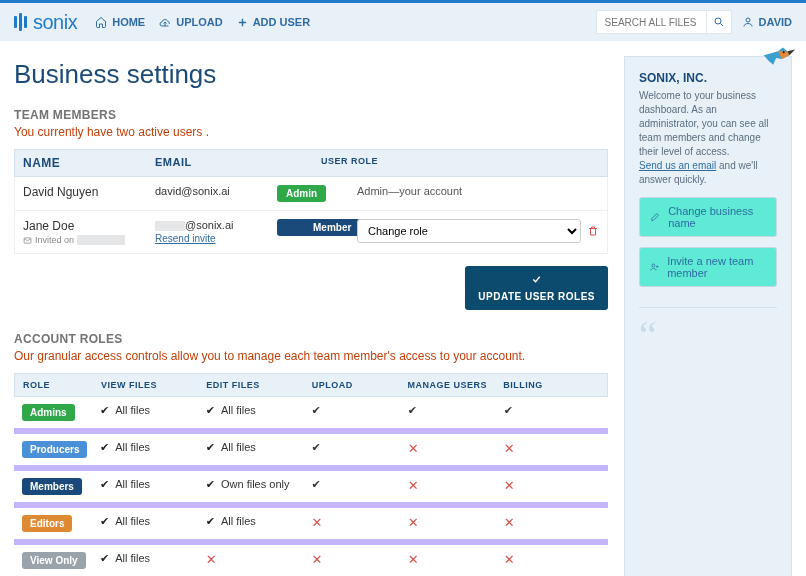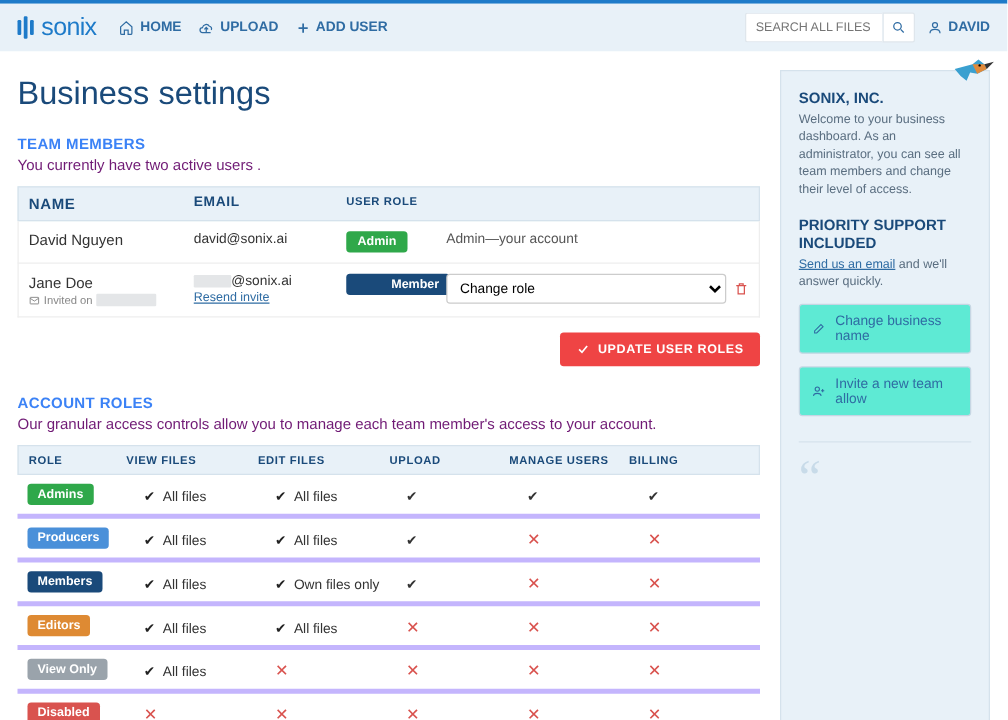--- a/index.html
+++ b/index.html
@@ -13,39 +13,39 @@
 nav { display: flex; margin-left: 18px; gap: 14px; }
 nav a { display: flex; align-items: center; gap: 5px; color: #2f6ca3; font-size: 11px; font-weight: 600; text-decoration: none; }
 .spacer { flex: 1; }
 .search-wrap { display: flex; align-items: center; margin-right: 10px; }
 .search-input { width: 110px; height: 24px; border: 1px solid #dfe6ec; border-right: none; background: #fff; padding: 0 8px; font-size: 10px; color: #888; border-radius: 2px 0 0 2px; }
 .search-btn { width: 26px; height: 24px; background: #fff; border: 1px solid #dfe6ec; color: #2f6ca3; border-radius: 0 2px 2px 0; cursor: pointer; display: flex; align-items: center; justify-content: center; }
 .user-chip { display: flex; align-items: flex-end; gap: 5px; color: #2f6ca3; font-size: 11px; font-weight: 600; }
 main { display: flex; padding: 15px 14px 30px; gap: 16px; }
 .content { flex: 1; }
 h1 { font-size: 26px; font-weight: 400; color: #1a4a7a; margin: 3px 0 18px; }
-h3 { font-size: 12px; font-weight: 700; color: #3b82f6; letter-spacing: 0.3px; }
-.subtext { font-size: 12px; color: #701a75; margin: 3px 0 10px; }
+h3 { font-size: 12px; font-weight: 700; color: #737373; letter-spacing: 0.3px; }
+.subtext { font-size: 12px; color: #c2410c; margin: 3px 0 10px; }
 .thead { display: flex; background: #e8f1f8; border: 1px solid #d5e2ec; color: #1a4a7a; font-size: 9px; font-weight: 700; letter-spacing: 0.5px; padding: 6px 8px; }
-.tm .thead .c1{width:132px;} .tm .thead .c2{width:122px;} .tm .thead .c3{width:80px;}
+.tm .thead .c1{width:132px;} .tm .thead .c2{width:122px;} .tm .thead .c3{width:80px;margin-left:44px;}
 .trow { display: flex; align-items: flex-start; padding: 8px; border-left: 1px solid #eee; border-right: 1px solid #eee; border-bottom: 1px solid #eee; }
 .tm .c1{width:132px; font-size:12px;} .tm .c2{width:122px; font-size:11px;} .tm .c3{width:80px;} .tm .c4{flex:1; display:flex; align-items:center; gap:6px;}
 .invited { font-size: 9px; color: #888; display: flex; align-items: center; gap: 3px; margin-top: 2px; }
 .resend { font-size: 10px; color: #2f6ca3; text-decoration: underline; cursor: pointer; display:inline-block; margin-top:2px;}
 .badge { display: inline-block; padding: 3px 9px; border-radius: 3px; font-size: 10px; font-weight: 600; color: #fff; text-align: center; }
 .badge.admin { background: #2fa84a; } .badge.member { background: #1a4a7a; padding-left: 36px; }
 .admin-note { font-size: 11px; color: #555; }
 .role-select { flex: 1; height: 24px; border: 1px solid #ccc; border-radius: 3px; font-size: 11px; padding: 0 6px; background: #fff; }
 .trash { color: #d9534f; cursor: pointer; font-size: 13px; }
 .actions { display:flex; justify-content:flex-end; margin-top:12px; }
-.update-btn { background: #ef4444; color: #fff; border: none; border-radius: 3px; padding: 8px 13px; font-size: 10px; font-weight: 700; letter-spacing: 0.5px; cursor: pointer; display:flex; align-items:center; gap:6px; }
+.update-btn { background: #0c4a6e; color: #fff; border: none; border-radius: 3px; padding: 8px 13px; font-size: 10px; font-weight: 700; letter-spacing: 0.5px; cursor: pointer; display:flex; align-items:center; gap:6px;flex-direction:column; }
 .roles .thead div, .roles .rrow div { flex:1; }
 .roles .thead div:first-child, .roles .rrow div:first-child { width: 78px; flex:none; }
 .roles .thead div:nth-child(2), .roles .rrow div:nth-child(2), .roles .thead div:nth-child(3), .roles .rrow div:nth-child(3) { flex:1.1; }
-.rrow { display:flex; align-items:flex-end; border-bottom:4px solid #c4b5fd; padding: 7px 8px; font-size:11px;gap:15px; }
+.rrow { display:flex; align-items:flex-start; border-bottom:6px solid #c4b5fd; padding: 7px 8px; font-size:11px; }
 .rbadge { display:inline-block; padding:3px 8px; border-radius:3px; color:#fff; font-size:10px; font-weight:600; }
 .g{background:#2fa84a;} .b{background:#4a90d9;} .nv{background:#1a4a7a;} .or{background:#de8a33;} .gr{background:#9aa3ab;} .rd{background:#d9534f;}
 .chk::before{content:"✔"; color:#222; margin-right:6px; font-size:11px;}
 .xmk{color:#d9534f; font-size:13px;}
 aside { width: 168px; background: #e8f1f8; border: 1px solid #d5e2ec; padding: 14px; position: relative; }
 .bird { position:absolute; right:-6px; top:-14px; width:38px; height:30px; }
 aside h4 { font-size: 12px; color: #1a4a7a; font-weight:700; margin-bottom: 4px; }
 aside p { font-size: 10px; color: #5a6e80; line-height: 1.4; }
 aside .sup { color: #1a4a7a; font-size: 12px; font-weight:700; margin-top: 14px; }
 aside .suplink { font-size:10px; color:#2f6ca3; text-decoration:underline; }
@@ -233,33 +233,32 @@
 
 <aside>
   <svg class="bird" viewBox="0 0 40 30">
         <path d="M5 12 L20 8 L25 4 L30 8 L32 12 L24 16 L18 15 L15 22 L10 18 Z" fill="#3aa0d0"></path>
         <path d="M20 8 L30 8 L32 12 L24 16 Z" fill="#e08a3a"></path>
         <circle cx="26" cy="9" r="1" fill="#000"></circle>
         <path d="M30 8 L38 6 L32 12 Z" fill="#333"></path>
       </svg>
   <h4>SONIX, INC.</h4>
   <p>Welcome to your business dashboard. As an administrator, you can see all team members and change their level of access.</p>
-  <h4 class="sup">PRIORITY SUPPORT INCLUDED</h4>
   <p><a class="suplink">Send us an email</a><span> and we'll answer quickly.</span></p>
   <div class="aside-btn">
     <svg width="12" height="12" viewBox="0 0 24 24" fill="none" stroke="#2f6ca3" stroke-width="2">
           <path d="M4 20h4L20 8l-4-4L4 16z"></path>
         </svg>
     <span>Change business name</span>
   </div>
   <div class="aside-btn">
     <svg width="12" height="12" viewBox="0 0 24 24" fill="none" stroke="#2f6ca3" stroke-width="2">
           <circle cx="9" cy="8" r="4"></circle>
           <path d="M2 21c0-3 3-5 7-5s7 2 7 5M19 8v6m-3-3h6"></path>
         </svg>
-    <span>Invite a new team allow</span>
+    <span>Invite a new team member</span>
   </div>
   <hr class="divider">
   <div class="quote-wrap">
     <div class="qmark">“</div>
   </div>
 </aside>
 </main>
 
 </body></html>

